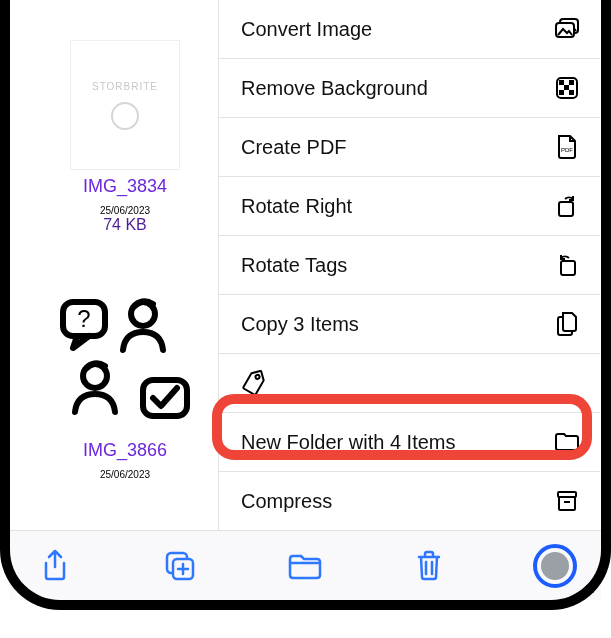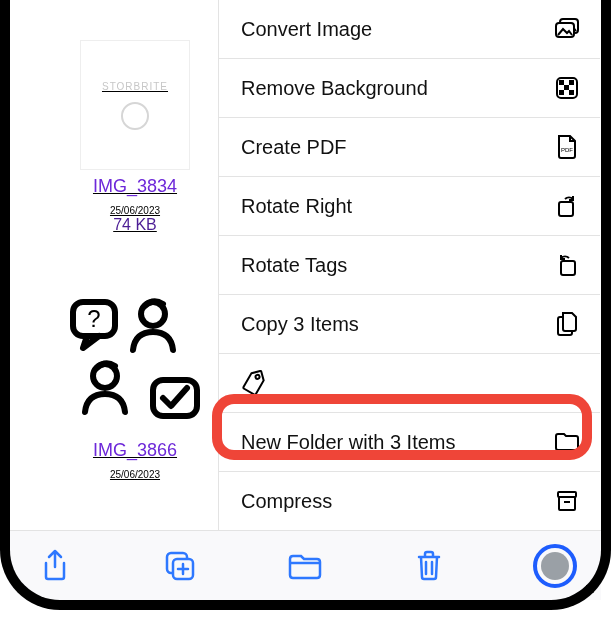--- a/index.html
+++ b/index.html
@@ -28,23 +28,22 @@
     width: 591px;
     height: 600px;
     background: #fff;
     overflow: hidden;
   }
   
   .thumb-col {
     position: absolute;
     left: 0; top: 0;
     width: 200px;
-    padding-left: 50px;
+    padding-left: 40px;
     padding-top: 40px;
-    text-decoration: underline;
   }
   .thumb {
     width: 150px;
     text-align: center;
     margin-bottom: 60px;
   }
   .thumb-img {
     width: 110px;
     height: 130px;
     margin: 0 auto 6px;
@@ -253,21 +252,21 @@
     <div class="menu-item">
       <span class="mi-icon">
         <svg width="26" height="26" viewBox="0 0 26 26">
             <path d="M13 3 L22 3 Q23 3 23 4 L23 13 L12 24 Q11 25 10 24 L2 16 Q1 15 2 14 Z" fill="none" stroke="#000" stroke-width="2" transform="rotate(-15 13 13)"></path>
             <circle cx="18" cy="8" r="2" fill="none" stroke="#000" stroke-width="2" transform="rotate(-15 13 13)"></circle>
           </svg>
       </span>
     </div>
 
     <div class="menu-item">
-      <span class="mi-label">New Folder with 3 Items</span>
+      <span class="mi-label">New Folder with 4 Items</span>
       <span class="mi-icon">
         <svg width="26" height="22" viewBox="0 0 26 22">
             <path d="M2 5 Q2 3 4 3 H10 L12 5 H22 Q24 5 24 7 V17 Q24 19 22 19 H4 Q2 19 2 17 Z" fill="none" stroke="#000" stroke-width="2"></path>
           </svg>
       </span>
     </div>
 
     <div class="menu-item" style="border-bottom:none">
       <span class="mi-label">Compress</span>
       <span class="mi-icon">

